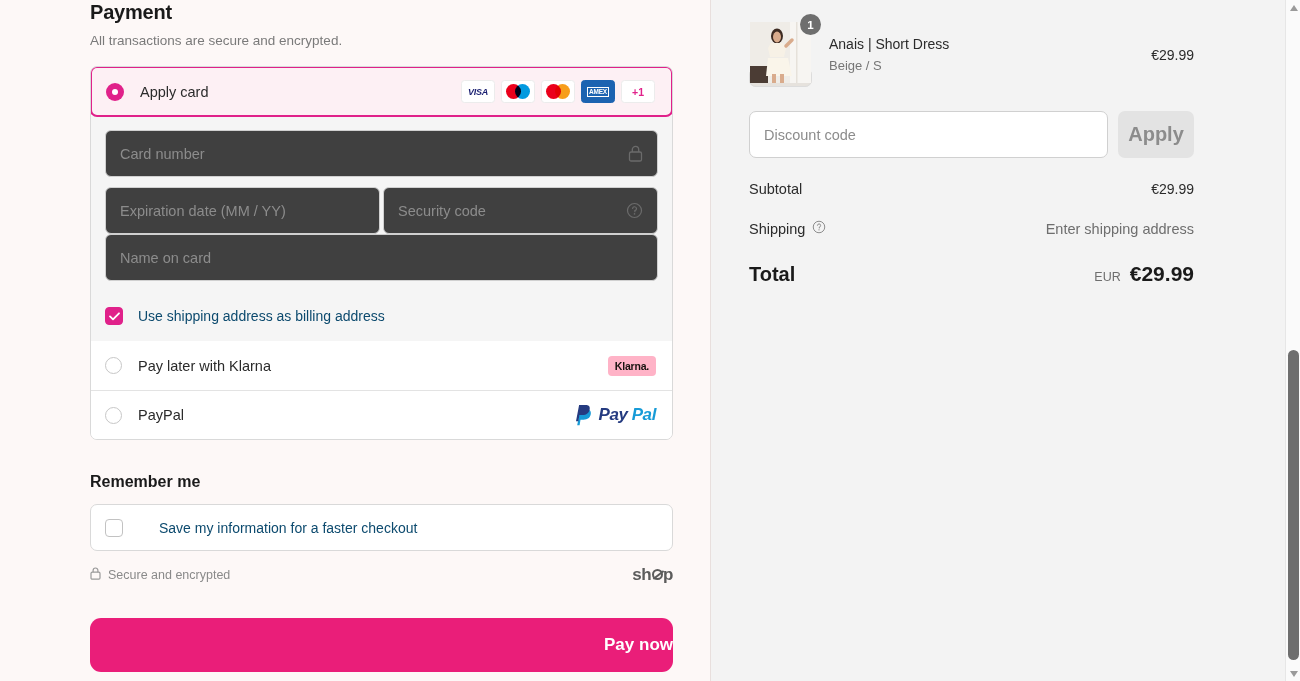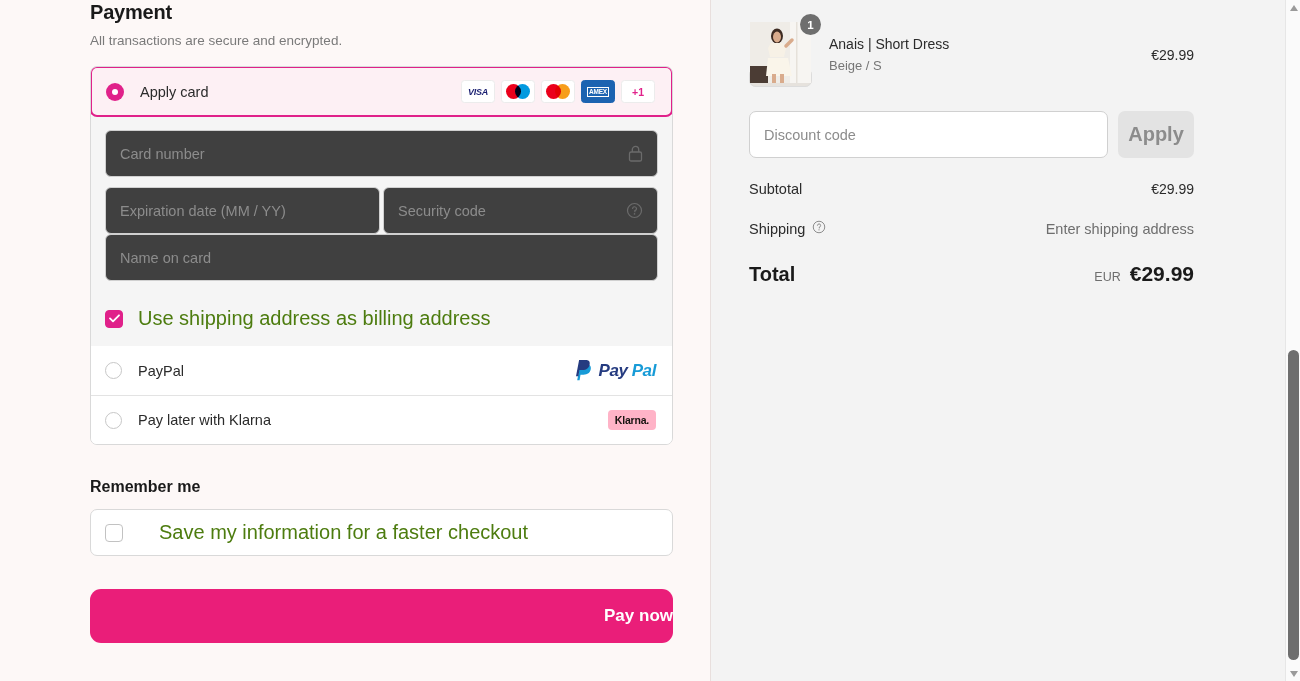--- a/index.html
+++ b/index.html
@@ -105,21 +105,21 @@
   }
   .chk {
     width: 18px; height: 18px; border-radius: 4px;
     border: 1px solid #c2c2c2; background: #fff;
     flex: 0 0 auto; margin-right: 15px;
   }
   .chk.on {
     background: #e0218a; border-color: #e0218a;
     display: flex; align-items: center; justify-content: center;
   }
-  .billing-label { font-size: 20px; color: #4d7c0f; }
+  .billing-label { font-size: 14px; color: #0c4a6e; }
 
   
   .pp { display: flex; align-items: center; gap: 4px; }
   .pp-txt { font-size: 17px; font-weight: bold; font-style: italic; letter-spacing: -0.4px; }
   .pp-a { color: #253b80; }
   .pp-b { color: #179bd7; }
 
   .klarna {
     background: #ffb3c7; border-radius: 4px;
     padding: 4px 7px; font-size: 10.5px; font-weight: bold;
@@ -308,49 +308,63 @@
           <span class="chk on">
             <svg width="11" height="9" viewBox="0 0 11 9" fill="none">
               <path d="M1 4.4l3 3L10 1.3" stroke="#fff" stroke-width="1.8" stroke-linecap="round" stroke-linejoin="round"></path>
             </svg>
           </span>
           <span class="billing-label">Use shipping address as billing address</span>
         </div>
 
         <div class="pay-row pay-sep">
           <span class="radio"></span>
+          <span class="pay-label">Pay later with Klarna</span>
+          <span class="pay-right">
+            <span class="klarna">Klarna.</span>
+          </span>
+        </div>
+
+        <div class="pay-row pay-sep">
+          <span class="radio"></span>
           <span class="pay-label">PayPal</span>
           <span class="pay-right">
             <span class="pp">
               <svg width="19" height="21" viewBox="0 0 19 21" fill="none">
                 <path d="M3.6 20.3l.9-5.6h3.1c3.9 0 6.6-2 7.2-5.7.5-3-1.1-4.8-4.3-4.8H4.2L1.2 20.3z" fill="#179bd7"></path>
                 <path d="M2.4 16.2l1-6.2h3c4 0 6.7-2 7.3-5.8C14.2 1.3 12.6 0 9.4 0H3.1L0 16.2z" fill="#253b80"></path>
               </svg>
               <span class="pp-txt pp-a">Pay</span>
                 <span class="pp-txt pp-b">Pal</span>
             </span>
           </span>
         </div>
-
-        <div class="pay-row pay-sep">
-          <span class="radio"></span>
-          <span class="pay-label">Pay later with Klarna</span>
-          <span class="pay-right">
-            <span class="klarna">Klarna.</span>
-          </span>
-        </div>
       </div>
 
       <div class="rm-title">Remember me</div>
 
       <div class="rm-box">
         <span class="chk"></span>
         <span class="billing-label">Save my information for a faster checkout</span>
       </div>
 
+      <div class="secure-row">
+        <span>
+          <svg width="11" height="13" viewBox="0 0 11 13" fill="none">
+            <rect x="1" y="5.2" width="9" height="7" rx="1.2" stroke="#9a9a9a" stroke-width="1.2"></rect>
+            <path d="M3.1 5.2V3.4a2.4 2.4 0 0 1 4.8 0v1.8" stroke="#9a9a9a" stroke-width="1.2"></path>
+          </svg>
+        </span>
+        <span class="secure-txt">Secure and encrypted</span>
+        <span class="shop-logo">
+          <span>sh</span>
+            <span class="shop-o"></span>
+            <span>p</span>
+        </span>
+      </div>
 
       <button class="paynow">
         <span>Pay now</span>
       </button>
     </div>
   </div>
 
   <div class="right">
 
     <div class="item-row">

